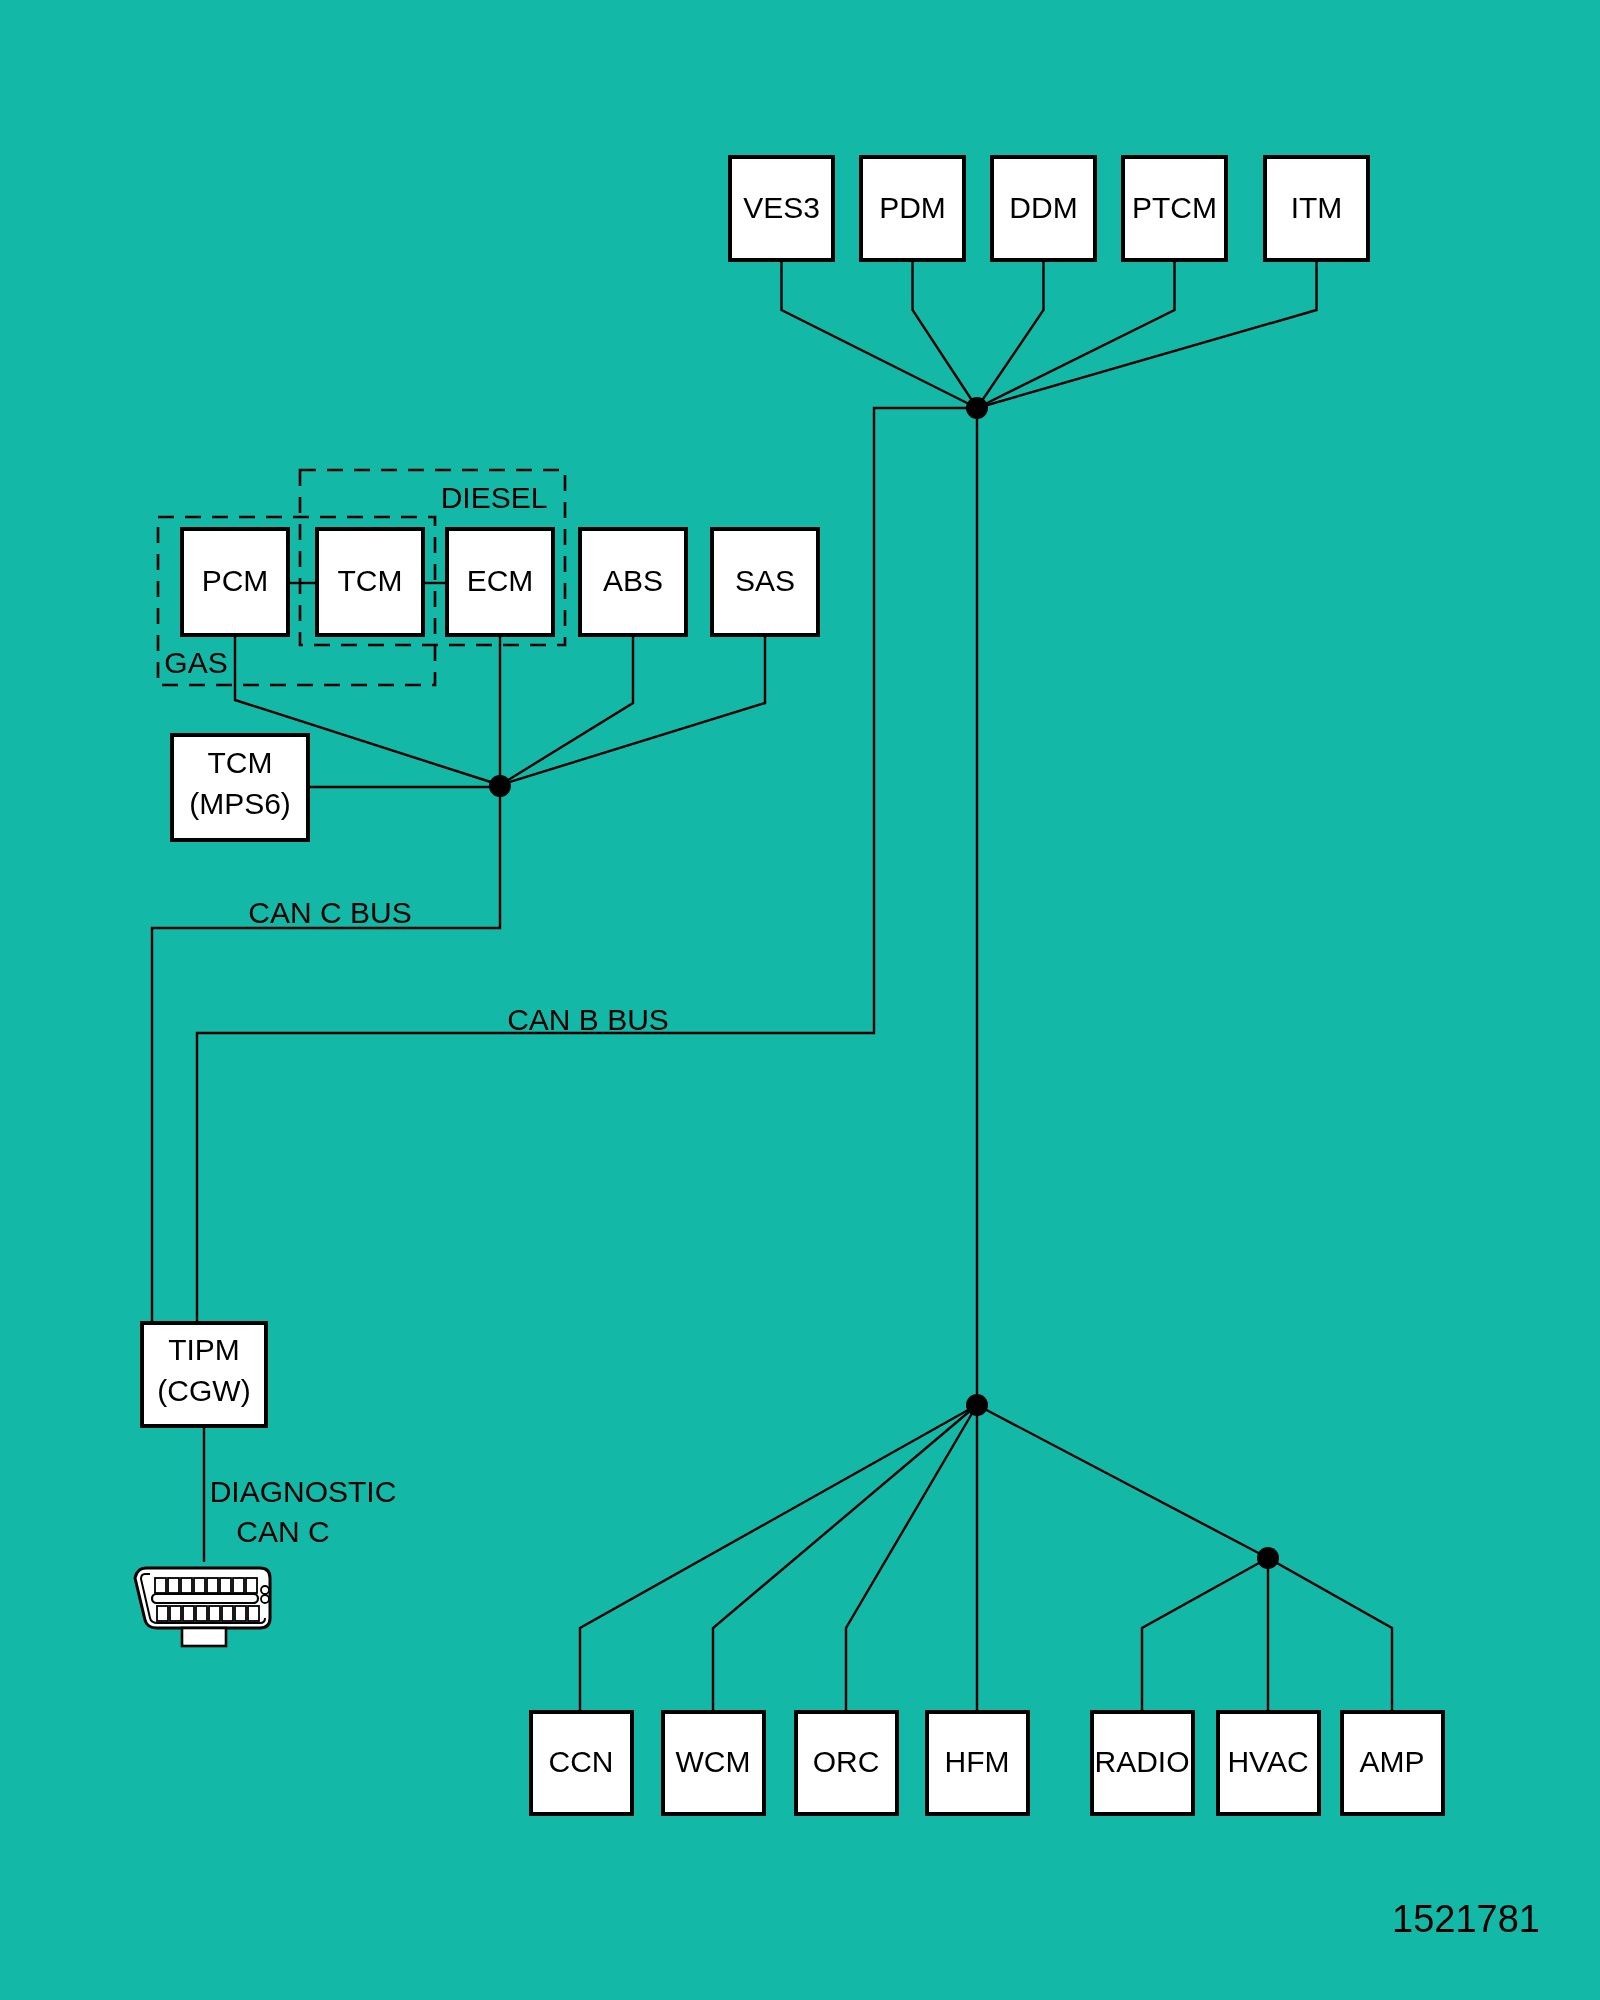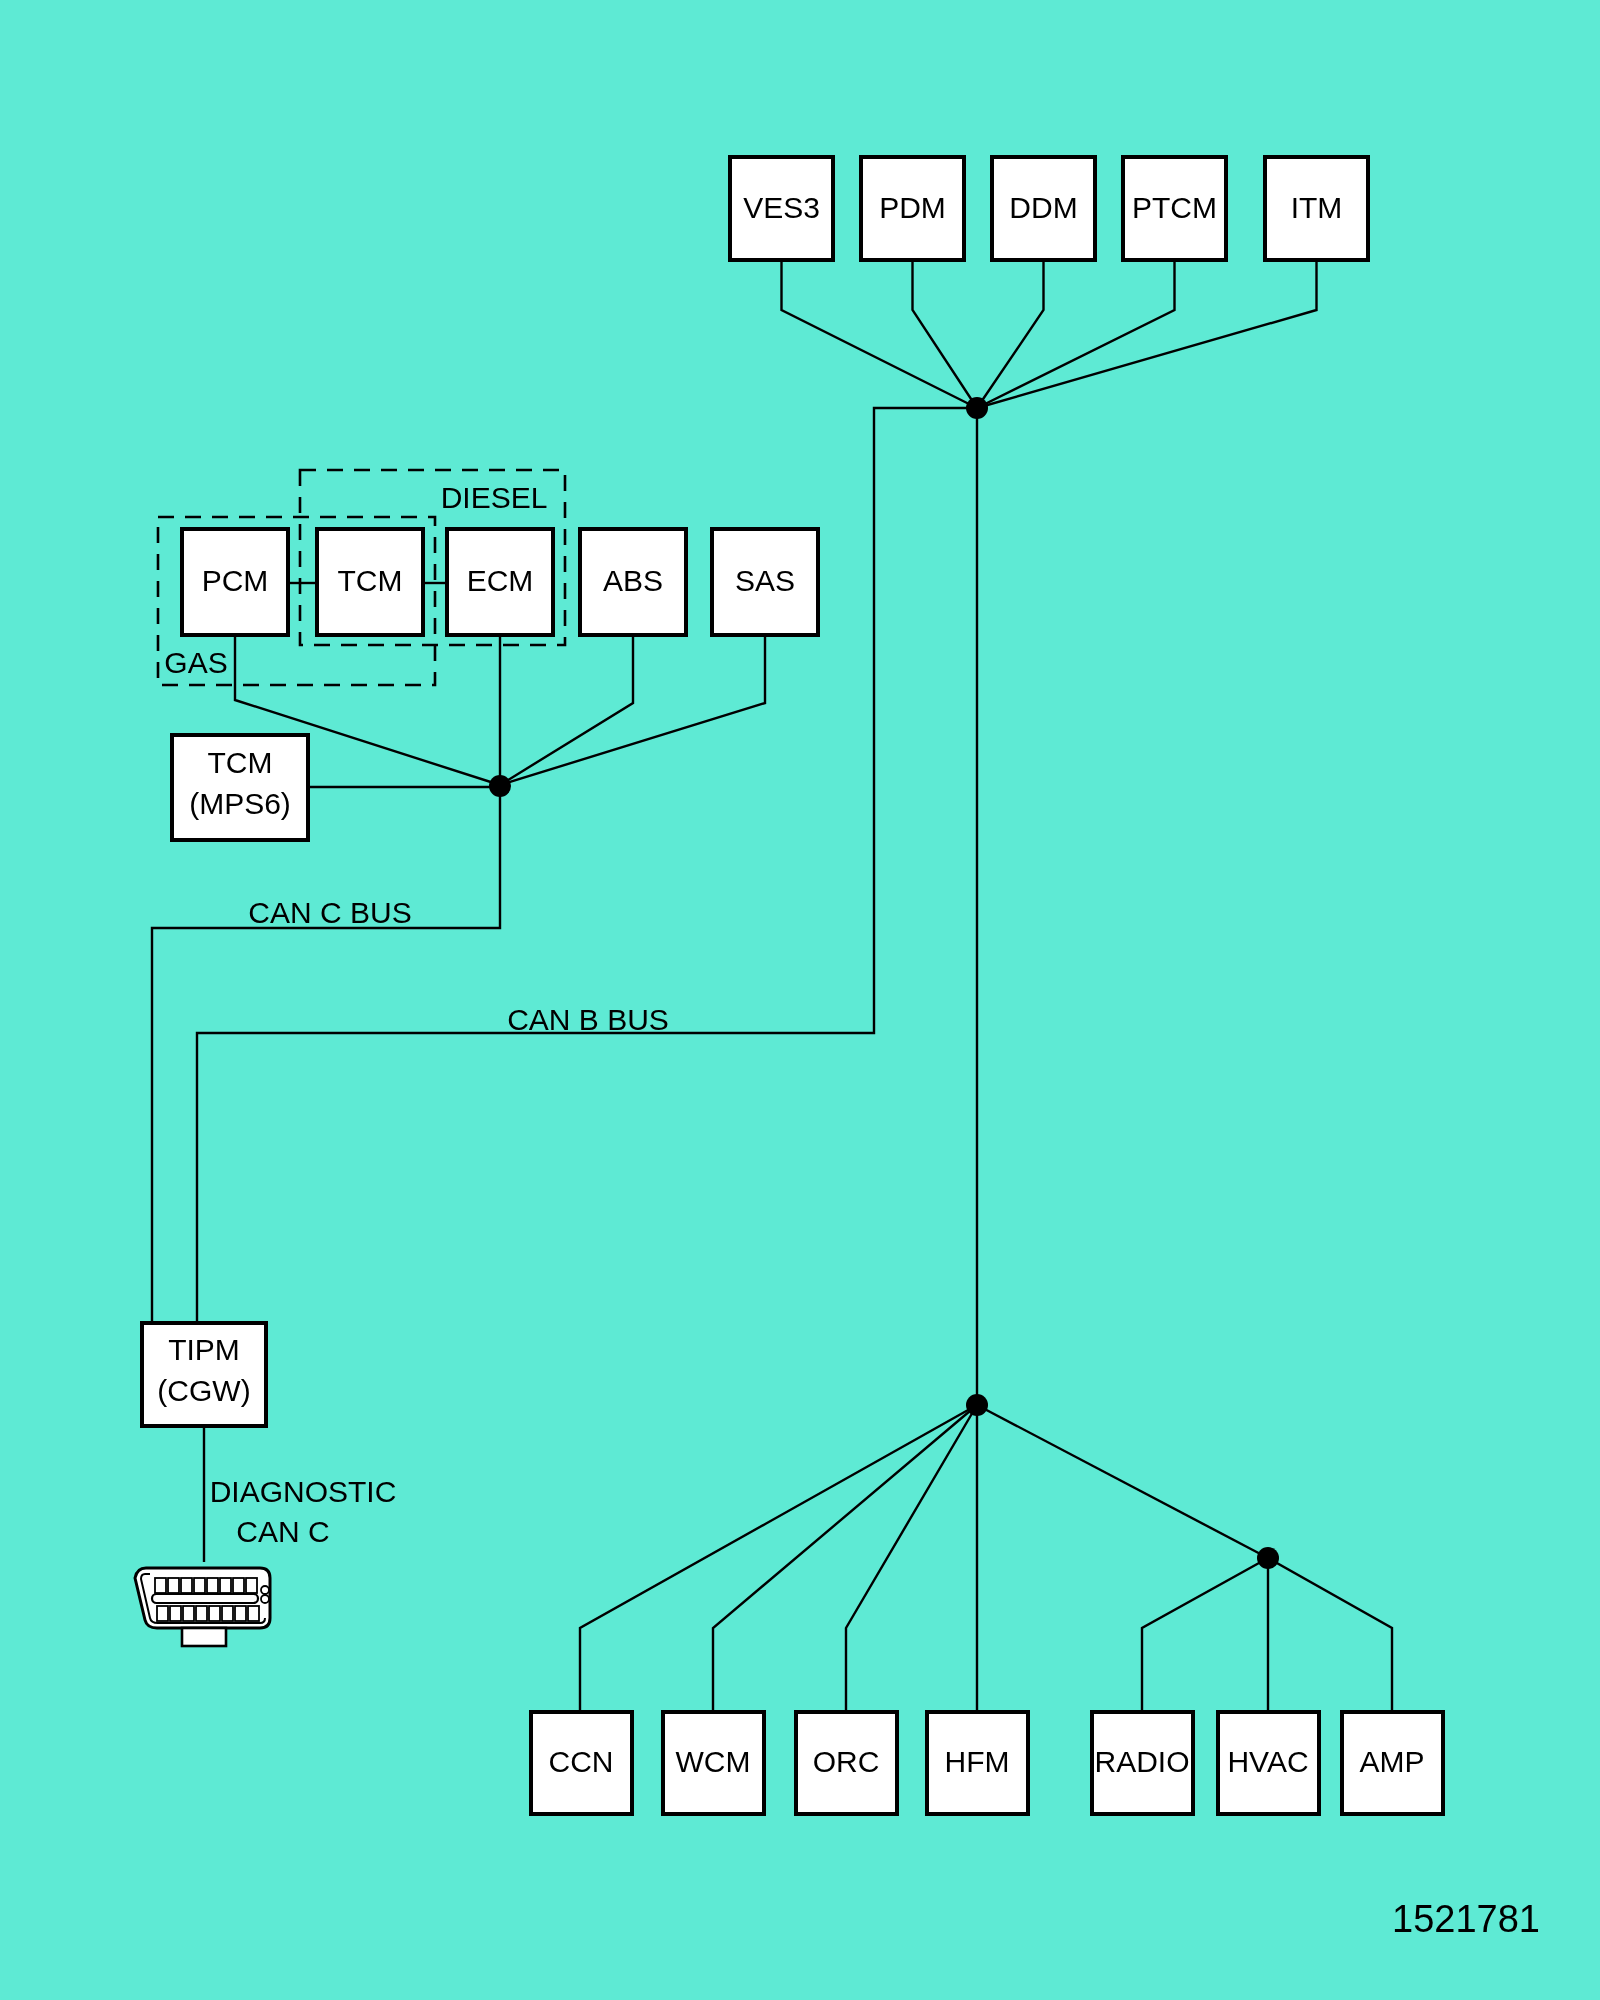--- a/index.html
+++ b/index.html
@@ -10,21 +10,21 @@
   body {
     width: 1600px;
     height: 2000px;
     font-family: "Liberation Sans", sans-serif;
     overflow: hidden;
   }
   #diagram-root {
     position: relative;
     width: 1600px;
     height: 2000px;
-    background: #5eead4;
+    background: #14b8a6;
   }
   svg#can-network {
     display: block;
     width: 1600px;
     height: 2000px;
   }
   .module-box {
     fill: #ffffff;
     stroke: #000000;
     stroke-width: 4;

